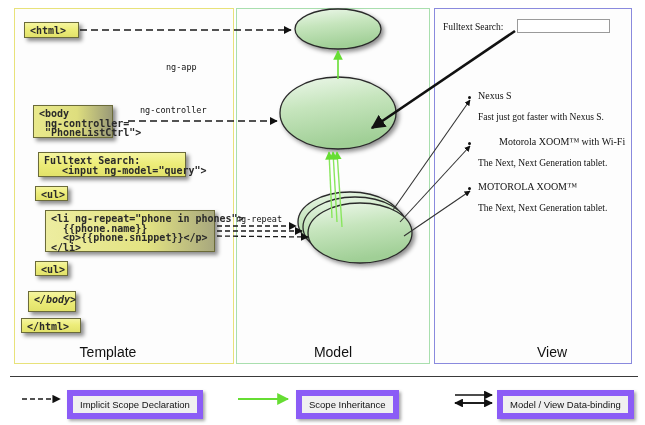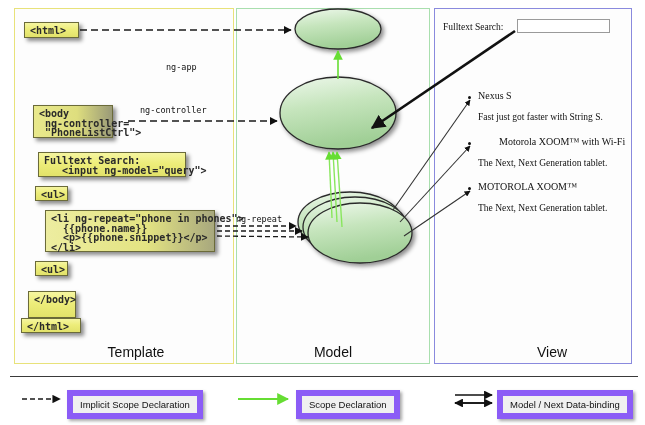--- a/index.html
+++ b/index.html
@@ -29,21 +29,21 @@
   #panel-model    { left: 236px; top: 8px;  width: 194px; height: 356px; border-color: #a9dfae; }
   #panel-view     { left: 434px; top: 8px;  width: 198px; height: 356px; border-color: #8a8ade; }
 
   .panel-label {
     position: absolute;
     text-align: center;
     font-size: 14px;
     color: #111;
     font-family: "Liberation Sans", sans-serif;
   }
-  #label-template { left: 14px;  top: 344px; width: 188px; margin-left: 28px; }
+  #label-template { left: 14px;  top: 344px; width: 188px; }
   #label-model    { left: 236px; top: 344px; width: 194px; }
   #label-view     { left: 434px; top: 344px; width: 236px; }
 
   
   .codebox {
     position: absolute;
     box-sizing: border-box;
     border: 1px solid #6b6b3a;
     background: linear-gradient(to bottom, #f5f5a0 0%, #eded7a 45%, #e2e26a 100%);
     box-shadow: 3px 3px 4px rgba(0,0,0,0.45);
@@ -170,21 +170,21 @@
 
   <div class="codebox" id="box-ul-open" style="left:35px; top:186px; width:33px; height:15px;">&lt;ul&gt;</div>
 
   <div class="codebox olive2" id="box-li-repeat" style="left:45px; top:210px; width:170px; height:42px;">&lt;li ng-repeat="phone in phones"&gt;
   {{phone.name}}
   &lt;p&gt;{{phone.snippet}}&lt;/p&gt;
 &lt;/li&gt;</div>
 
   <div class="codebox" id="box-ul-close" style="left:35px; top:261px; width:33px; height:15px;">&lt;ul&gt;</div>
 
-  <div class="codebox" id="box-body-close" style="left:28px; top:291px; width:48px; height:27px;">&lt;/body&gt;</div>
+  <div class="codebox" id="box-body-close" style="left:28px; top:291px; width:48px; height:21px;font-style:italic;">&lt;/body&gt;</div>
 
   <div class="codebox" id="box-html-close" style="left:21px; top:318px; width:60px; height:15px;">&lt;/html&gt;</div>
 
   <div class="edge-label" style="left:166px; top:14px;margin-top:48px;">ng-app</div>
 
   <div class="edge-label" style="left:140px; top:105px;">ng-controller</div>
 
   <div class="edge-label" style="left:236px; top:214px;">ng-repeat</div>
 
   <div class="scope-text scope-title" style="left:296px; top:16px; width:84px;">
@@ -208,39 +208,39 @@
   <div class="scope-text scope-props prop-dim" style="left:308px; top:243px; width:104px;">
     <div>phone: Object</div>
   </div>
 
   <div class="view-label" style="left:443px; top:22px;">Fulltext Search:</div>
 
   <input class="view-input" style="left: 517px; top: 19px; width: 93px; height: 14px;" value="">
 
   <div class="view-bullet" style="left:468px; top:96px;"></div>
   <div class="view-li" style="left:478px; top:90px;">Nexus S</div>
-  <div class="view-snippet" style="left:478px; top:112px;">Fast just got faster with String S.</div>
+  <div class="view-snippet" style="left:478px; top:112px;">Fast just got faster with Nexus S.</div>
 
   <div class="view-bullet" style="left:468px; top:142px;"></div>
   <div class="view-li" style="left:478px; top:136px;margin-left:21px;">Motorola XOOM™  with Wi-Fi</div>
   <div class="view-snippet" style="left:478px; top:158px;">The Next, Next Generation tablet.</div>
 
   <div class="view-bullet" style="left:468px; top:187px;"></div>
   <div class="view-li" style="left:478px; top:181px;">MOTOROLA XOOM™</div>
   <div class="view-snippet" style="left:478px; top:203px;">The Next, Next Generation tablet.</div>
 
   <div class="panel-label" id="label-template">Template</div>
   <div class="panel-label" id="label-model">Model</div>
   <div class="panel-label" id="label-view">View</div>
 
   <div id="legend-rule"></div>
 
   <div class="legend-box" style="left:67px;  top:390px;">Implicit Scope Declaration</div>
-  <div class="legend-box" style="left:296px; top:390px;">Scope Declaration</div>
-  <div class="legend-box" style="left:497px; top:390px;">Model / Next Data-binding</div>
+  <div class="legend-box" style="left:296px; top:390px;">Scope Inheritance</div>
+  <div class="legend-box" style="left:497px; top:390px;">Model / View Data-binding</div>
 
   <svg id="overlay" viewBox="0 0 645 425">
     <defs>
       <linearGradient id="gScope" x1="0" y1="0" x2="0.25" y2="1">
         <stop offset="0%" stop-color="#eef8ec"></stop>
         <stop offset="45%" stop-color="#c6e5bd"></stop>
         <stop offset="100%" stop-color="#a0cf96"></stop>
       </linearGradient>
       <filter id="shadow" x="-30%" y="-30%" width="180%" height="180%">
         <feDropShadow dx="2.5" dy="2.5" stdDeviation="2" flood-color="#000" flood-opacity="0.45"></feDropShadow>

